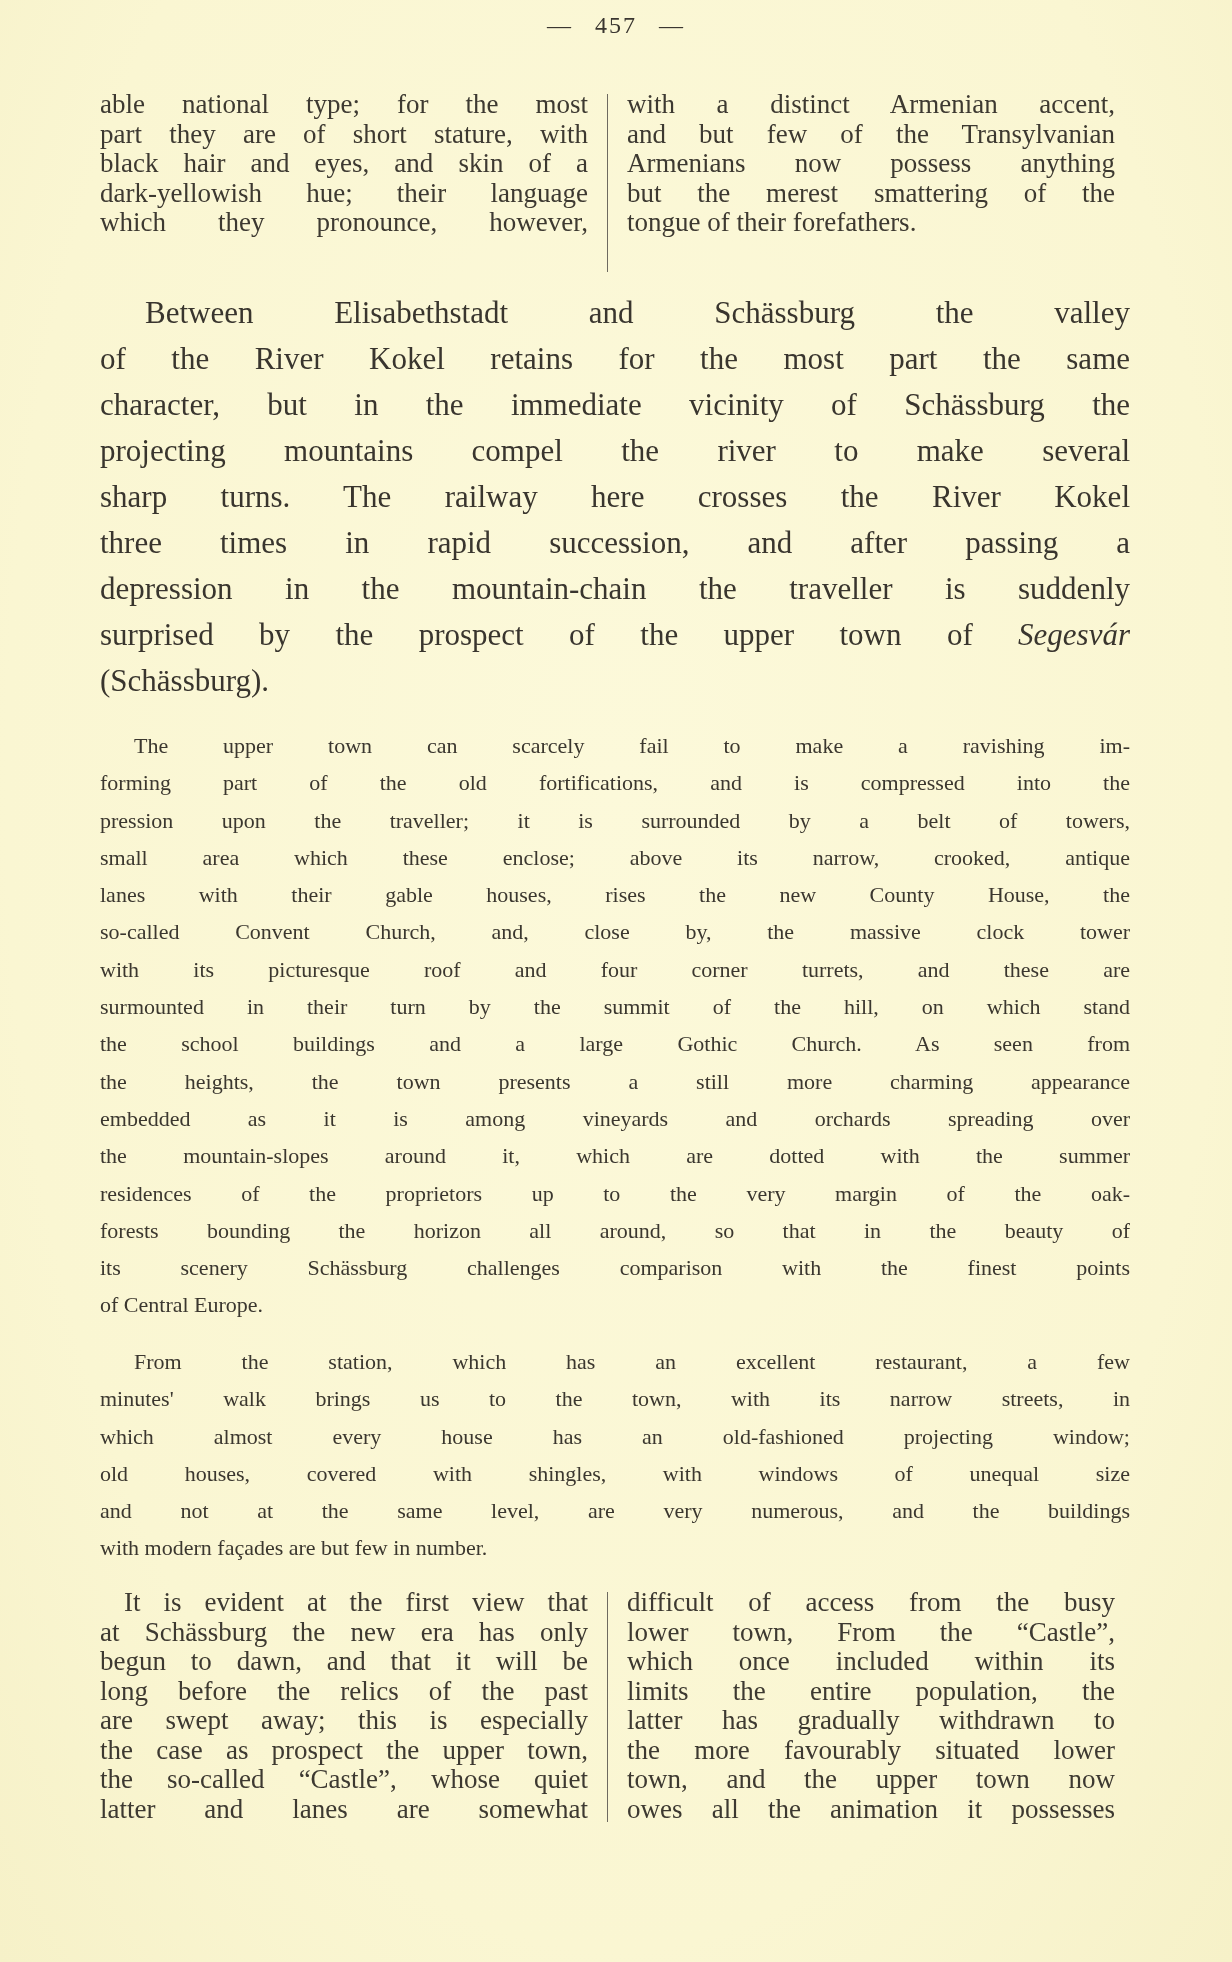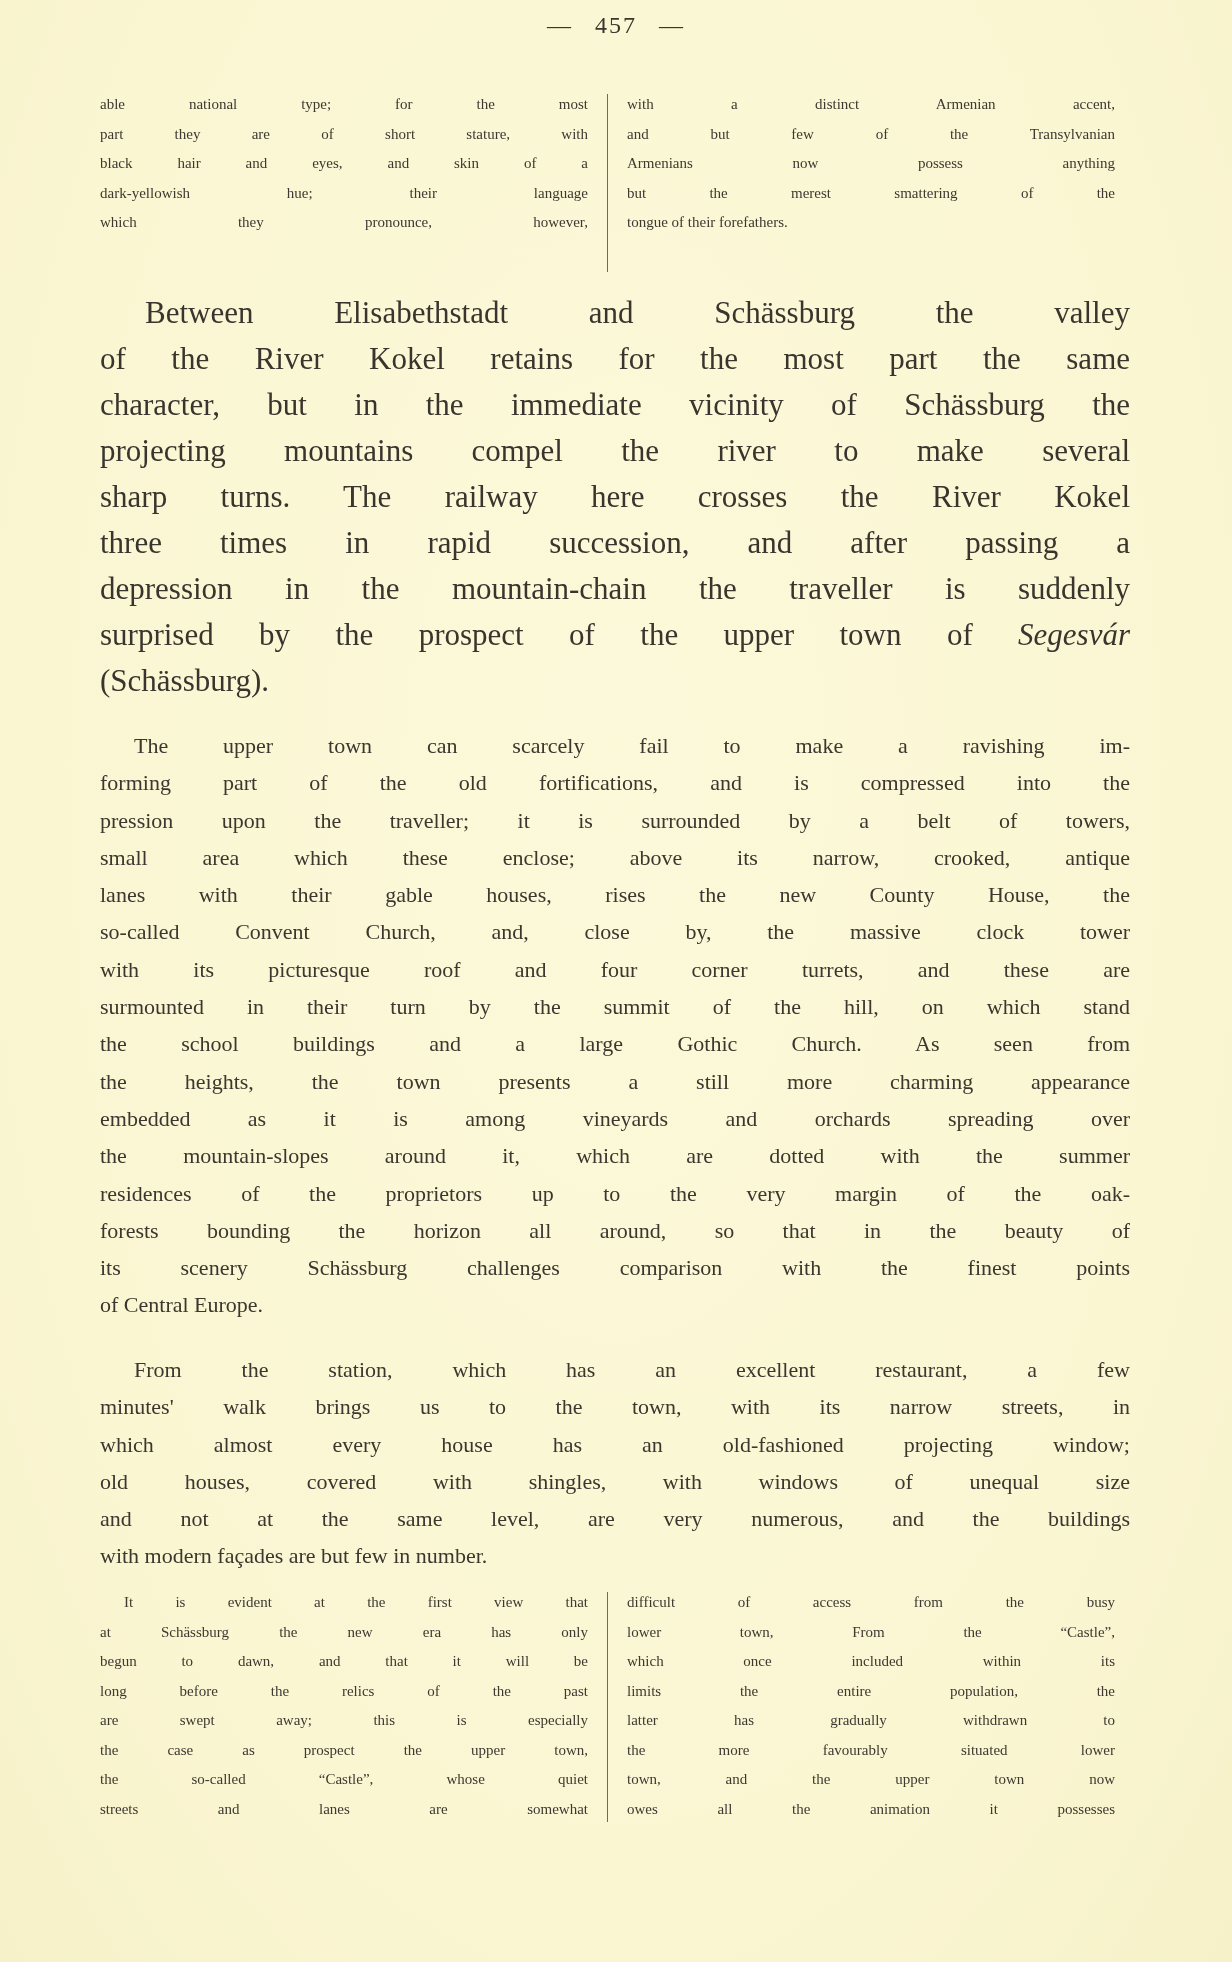--- a/index.html
+++ b/index.html
@@ -35,21 +35,21 @@
     .page-number .dash {
       display: inline-block;
       margin: 0 22px;
     }
     
     .cols {
       position: absolute;
       left: 100px;
       width: 1030px;
       display: flex;
-      font-size: 15px;
+      font-size: 27px;
       line-height: 29.5px;
       color: #3d3931;
     }
     .cols .col {
       width: 488px;
       text-align: justify;
       text-align-last: justify;
       white-space: normal;
     }
     .cols .col .line {
@@ -100,21 +100,21 @@
       position: absolute;
       left: 100px;
       width: 1030px;
       font-size: 22px;
       line-height: 37.3px;
       color: #3b372f;
     }
     .mid .line { height: 37.3px; }
     .mid .line.indent { padding-left: 34px; }
     .mid.p1 { top: 727px; }
-    .mid.p2 { top: 1343px; margin-top: 8px; }
+    .mid.p2 { top: 1343px; }
   </style>
 </head>
 <body>
 
 <div class="page">
 
   <div class="page-number">
     <span class="dash">—</span><span>457</span><span class="dash">—</span>
   </div>
 
@@ -178,21 +178,21 @@
 
   <div class="cols bottom">
     <div class="col left">
       <span class="line first">It is evident at the first view that</span>
       <span class="line">at Schässburg the new era has only</span>
       <span class="line">begun to dawn, and that it will be</span>
       <span class="line">long before the relics of the past</span>
       <span class="line">are swept away; this is especially</span>
       <span class="line">the case as prospect the upper town,</span>
       <span class="line">the so-called “Castle”, whose quiet</span>
-      <span class="line">streets and lanes are somewhat</span>
+      <span class="line">latter and lanes are somewhat</span>
     </div>
     <div class="rule"></div>
     <div class="col right">
       <span class="line">difficult of access from the busy</span>
       <span class="line">lower town, From the “Castle”,</span>
       <span class="line">which once included within its</span>
       <span class="line">limits the entire population, the</span>
       <span class="line">latter has gradually withdrawn to</span>
       <span class="line">the more favourably situated lower</span>
       <span class="line">town, and the upper town now</span>

